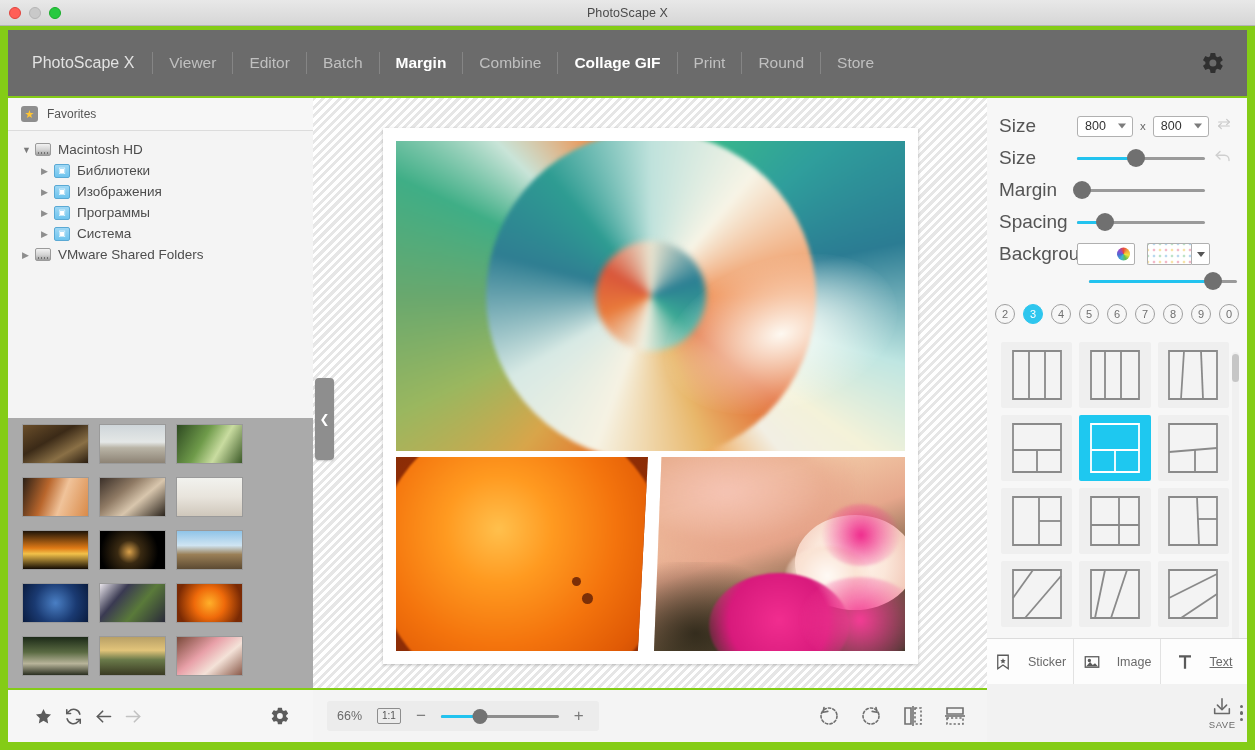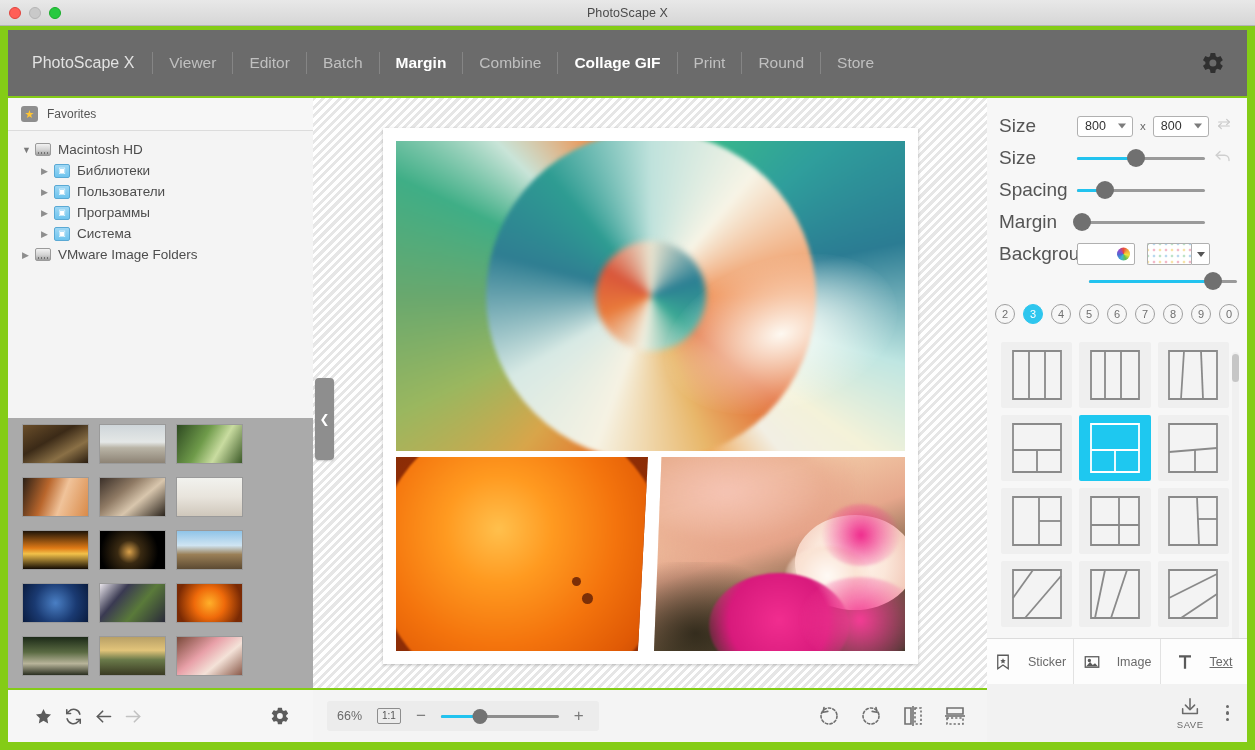--- a/index.html
+++ b/index.html
@@ -490,21 +490,21 @@
   .rp-tab {
     flex:1; display:flex; align-items:center; justify-content:center;
     gap: 16px; cursor:pointer; border-right: 1px solid #e2e2e2;
     font-size: 12.5px; color: #6a6a6a;
   }
   .rp-tab:last-child { border-right: none; text-decoration: underline; }
 
   .rp-bottom {
     height: 58px; background: #f2f2f2;
     display:flex; align-items:center; justify-content:flex-end;
-    padding-right: 14px; gap: 18px;
+    
   }
   .save-btn {
     display:flex; flex-direction:column; align-items:center;
     cursor:pointer; color:#6a6a6a;
   }
   .save-lbl { font-size: 9.5px; letter-spacing:.5px; margin-top: 1px;}
   .kebab {
     display:flex; flex-direction:column; gap:3px; cursor:pointer;
     padding: 6px 4px;
   }
@@ -563,36 +563,36 @@
           <span class="tree-label">Macintosh HD</span>
         </div>
         <div class="tree-row lvl1">
           <span class="tw">▶</span>
           <span class="ico-fold">▣</span>
           <span class="tree-label">Библиотеки</span>
         </div>
         <div class="tree-row lvl1">
           <span class="tw">▶</span>
           <span class="ico-fold">▣</span>
-          <span class="tree-label">Пользователи</span>
+          <span class="tree-label">Изображения</span>
         </div>
         <div class="tree-row lvl1">
           <span class="tw">▶</span>
           <span class="ico-fold">▣</span>
           <span class="tree-label">Программы</span>
         </div>
         <div class="tree-row lvl1">
           <span class="tw">▶</span>
           <span class="ico-fold">▣</span>
           <span class="tree-label">Система</span>
         </div>
         <div class="tree-row lvl0">
           <span class="tw">▶</span>
           <span class="ico-hd"></span>
-          <span class="tree-label">VMware Image Folders</span>
+          <span class="tree-label">VMware Shared Folders</span>
         </div>
       </div>
   </div>
 
   <div class="thumbs" id="thumb-grid">
       <div class="thumb">
         <div class="thumb-img" style="background: linear-gradient(150deg, rgb(106, 78, 42) 0%, rgb(59, 42, 23) 40%, rgb(138, 112, 70) 70%, rgb(42, 29, 16) 100%);"></div>
       </div>
       <div class="thumb">
         <div class="thumb-img" style="background: linear-gradient(rgb(207, 214, 218) 0%, rgb(228, 231, 230) 45%, rgb(185, 180, 166) 60%, rgb(141, 131, 117) 100%);"></div>
@@ -777,34 +777,34 @@
         </div>
         <span class="reset-icon">
           <svg width="20" height="18" viewBox="0 0 24 24" fill="none" stroke="currentColor" stroke-width="1.8" stroke-linecap="round" stroke-linejoin="round">
             <polyline points="8,6 3,11 8,16"></polyline>
               <path d="M3 11h11a6 6 0 0 1 6 6v1"></path>
           </svg>
         </span>
       </div>
 
       <div class="ctrl-row">
+        <span class="ctrl-label">Margin</span>
+        <div class="rslider">
+          <div class="track"></div>
+            <div class="fill" id="mfill" style="width: 4%;"></div>
+            <div class="knob" id="mknob" style="left: 4%;"></div>
+        </div>
+      </div>
+
+      <div class="ctrl-row">
         <span class="ctrl-label">Spacing</span>
         <div class="rslider">
           <div class="track"></div>
             <div class="fill" id="sfill" style="width: 22%;"></div>
             <div class="knob" id="sknob" style="left: 22%;"></div>
-        </div>
-      </div>
-
-      <div class="ctrl-row">
-        <span class="ctrl-label">Margin</span>
-        <div class="rslider">
-          <div class="track"></div>
-            <div class="fill" id="mfill" style="width: 4%;"></div>
-            <div class="knob" id="mknob" style="left: 4%;"></div>
         </div>
       </div>
 
       <div class="ctrl-row">
         <span class="ctrl-label">Background</span>
         <div class="bg-swatch">
           <i class="wheel"></i>
         </div>
         <div style="width:12px"></div>
         <div class="pat-swatch"></div>

